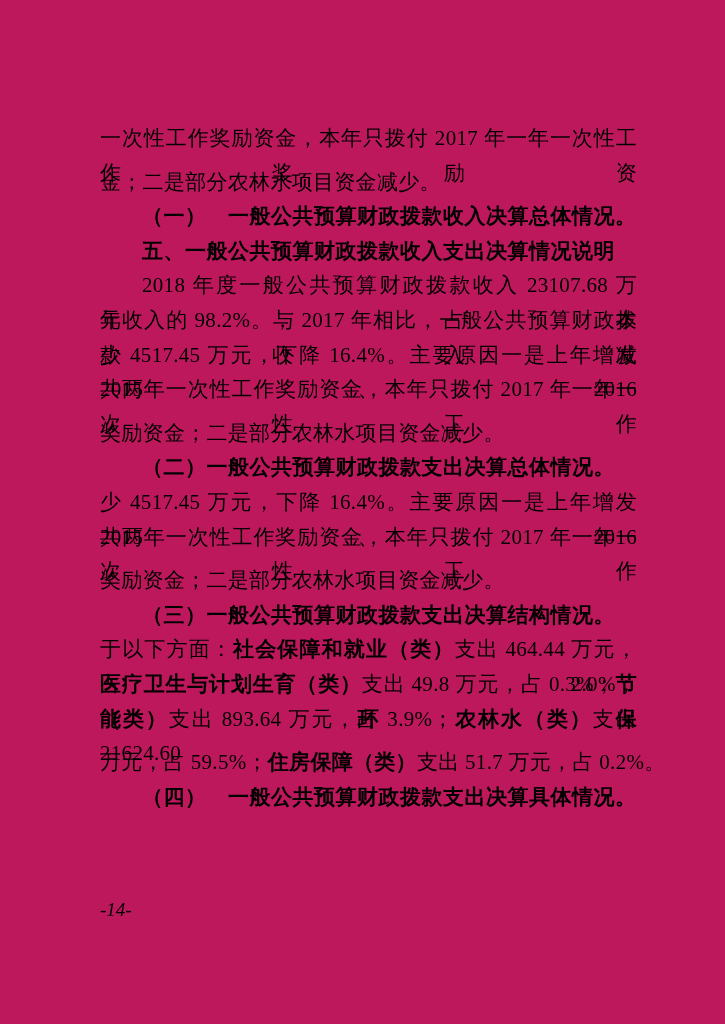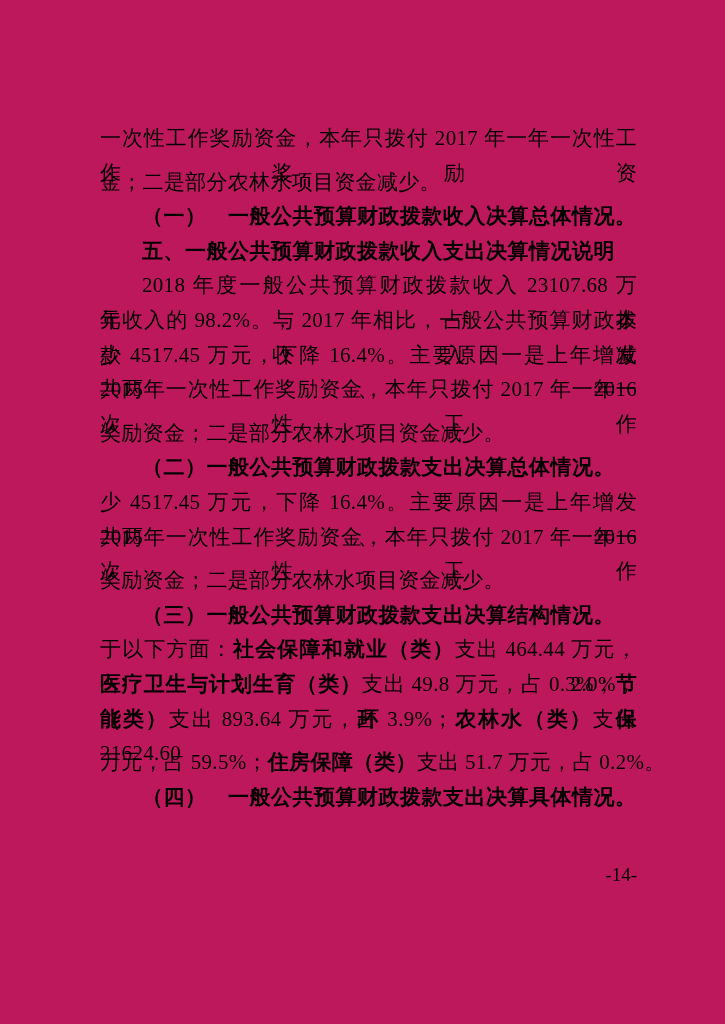--- a/index.html
+++ b/index.html
@@ -53,25 +53,26 @@
     letter-spacing: 0.5px;
   }
   .b {
     font-weight: 700;
     font-family: Liberation Serif, serif;
   }
   .pagenum {
     position: absolute;
     left: 100px;
     width: 537px;
-    top: 862px;
-    text-align: right;
+    top: 897px;
+    text-align: left;
     font-size: 19px;
     line-height: 26px;
     font-family: "Liberation Serif", "DejaVu Serif", serif;
+    font-style: italic;
   }
 </style>
 </head>
 <body>
 
 <div class="sheet">
   <div class="textcol">
 
     <div class="line j"><span>一次性工作奖励资金，本年只拨付 2017 年一年一次性工作奖励资</span></div>
     <div class="line end"><span>金；二是部分农林水项目资金减少。</span></div>

